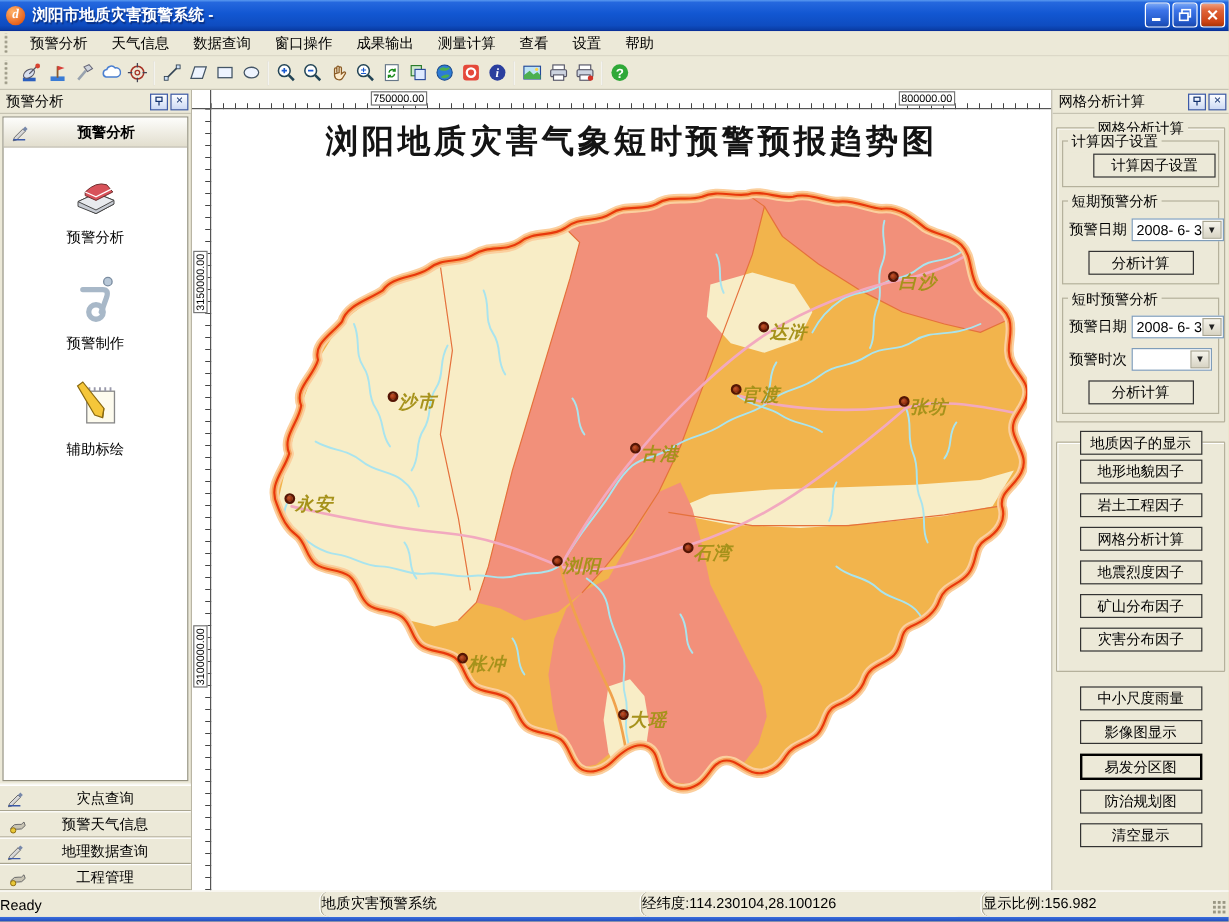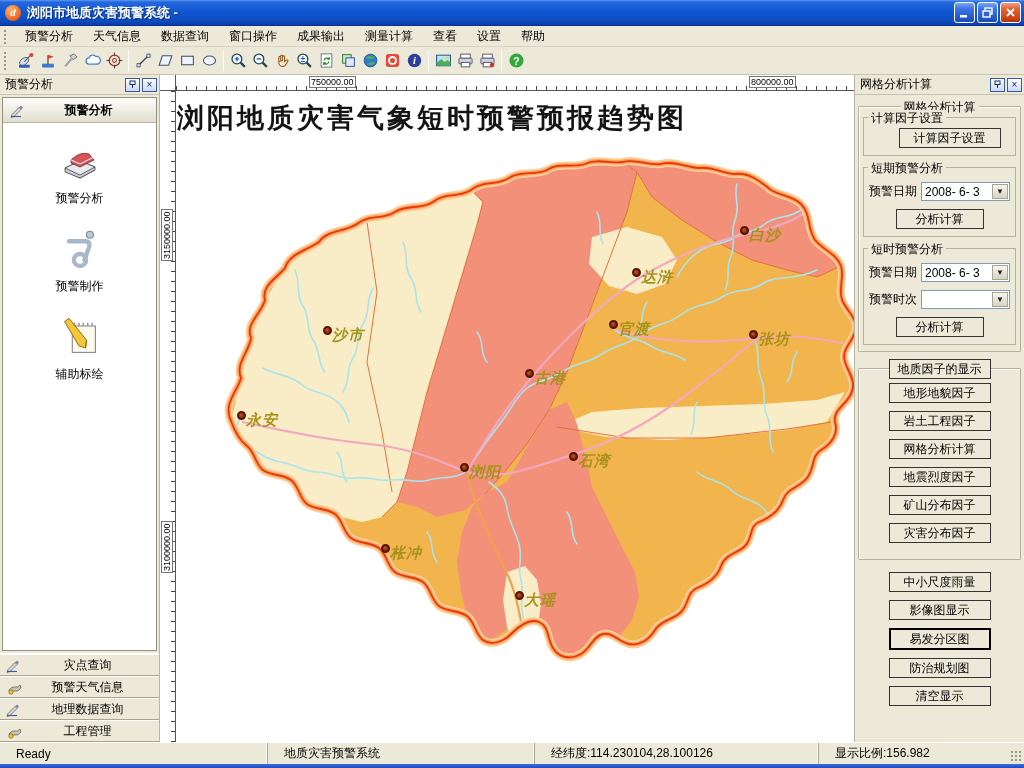--- a/index.html
+++ b/index.html
@@ -66,31 +66,31 @@
     background-image:repeating-linear-gradient(90deg,#444 0 1px,transparent 1px 10px);
     background-size:100% 5px; background-position:0 11px; background-repeat:no-repeat; }
   .v-ruler { position:absolute; left:0; top:16px; bottom:0; width:16px; background:#fff; border-right:1px solid #555; z-index:2;
     background-image:repeating-linear-gradient(180deg,#444 0 1px,transparent 1px 10px);
     background-size:5px 100%; background-position:11px 0; background-repeat:no-repeat; }
   .h-ruler .rlabel { position:absolute; top:1px; font-size:9px; background:#fff; border:1px solid #777; padding:0 1px; line-height:10px; }
   .v-ruler .rlabel { position:absolute; left:1px; font-size:9px; background:#fff; border:1px solid #777; padding:0 1px; line-height:10px;
     transform:rotate(-90deg); transform-origin:left top; white-space:nowrap; }
   .map-canvas { position:absolute; left:17px; top:17px; right:0; bottom:0; background:#fff; }
   .map-canvas svg.geo { position:absolute; left:0; top:0; }
-  .map-doc-title { position:absolute; left:0; right:0; top:8px; text-align:left;
+  .map-doc-title { position:absolute; left:0; right:0; top:8px; text-align:center;
     font-family:"Liberation Serif","DejaVu Serif",serif; font-weight:bold; font-size:27px; color:#141414;
     letter-spacing:3px; z-index:4; }
   .towns { position:absolute; inset:0; z-index:5; }
   .town { position:absolute; display:flex; align-items:flex-start; gap:0; transform:translate(-6px,-8px); white-space:nowrap;font-style:italic; }
   .town i { width:9px; height:9px; border-radius:50%; background:radial-gradient(circle at 35% 35%,#C4532A,#8A2B0C 70%);
     border:2px solid #551504; flex:none; }
   .town b { font-size:15px; color:#A6921B; font-weight:bold; letter-spacing:1px; }
 
   
-  .right-panel { width:169px; flex:none; background:#ECE9D8; display:flex; flex-direction:column; }
+  .right-panel { width:147px; flex:none; background:#ECE9D8; display:flex; flex-direction:column; }
   .rp-body { flex:1; padding:2px 3px; overflow:hidden; }
   .groupbox { border:1px solid #B5B19C; box-shadow:1px 1px 0 #fff inset; position:relative; border-radius:1px; }
   .gb-legend { position:absolute; top:-8px; background:#ECE9D8; padding:0 3px; font-size:12px; white-space:nowrap; }
   .gb1 { margin-top:9px; padding:4px 4px 6px; }
   .gb1 > .gb-legend { left:50%; transform:translateX(-50%); }
   .subgroup { border:1px solid #B5B19C; position:relative; margin-top:11px; padding:10px 5px 7px; }
   .subgroup .gb-legend { left:4px; }
   .xp-btn { display:block; margin:0 auto; background:#ECE9D8; border:1px solid #333;
     font-size:12px; padding:2px 6px; min-width:102px; line-height:14px; cursor:pointer; color:#000; }
   .xp-btn.default { border:2px solid #000; }
@@ -101,21 +101,21 @@
   .combo .carrow { width:16px; height:15px; margin-right:1px; background:linear-gradient(#F6F4EC,#D8D4C4); border:1px solid #A9A590;
     display:flex; align-items:center; justify-content:center; font-size:8px; color:#222; flex:none; }
   .gb2 { margin-top:16px; padding:14px 6px 8px; }
   .gb2 .top-btn { position:absolute; top:-10px; left:50%; transform:translateX(-50%); }
   .factor-btn { margin:0 auto 8px; }
   .bottom-btns { margin-top:12px; }
   .bottom-btns .xp-btn { margin:0 auto 8px; }
 
   
   .statusbar { height:22px; display:flex; align-items:center; background:#ECE9D8; border-top:1px solid #fff; font-size:12px; position:relative; }
-  .sb-sec { height:100%; display:flex; align-items:center; padding-left:16px; }
+  .sb-sec { height:100%; display:flex; align-items:center; padding-left:0;border-radius:7px; }
   .sb-sec + .sb-sec { border-left:1px solid #A9A590; box-shadow:-1px 0 0 #fff; }
   .sb-ready { width:267px; }
   .sb-system { width:267px; }
   .sb-coords { width:270px; }
   .sb-scale { flex:1;margin-left:14px; }
   .sb-grip { position:absolute; right:2px; bottom:2px; width:12px; height:12px;
     background-image:radial-gradient(circle,#9A9784 1.2px,transparent 1.4px); background-size:4px 4px; }
   .bottom-edge { height:5px; background:linear-gradient(180deg,#3A6FE0,#1B43AE); }
 </style>
 </head>

